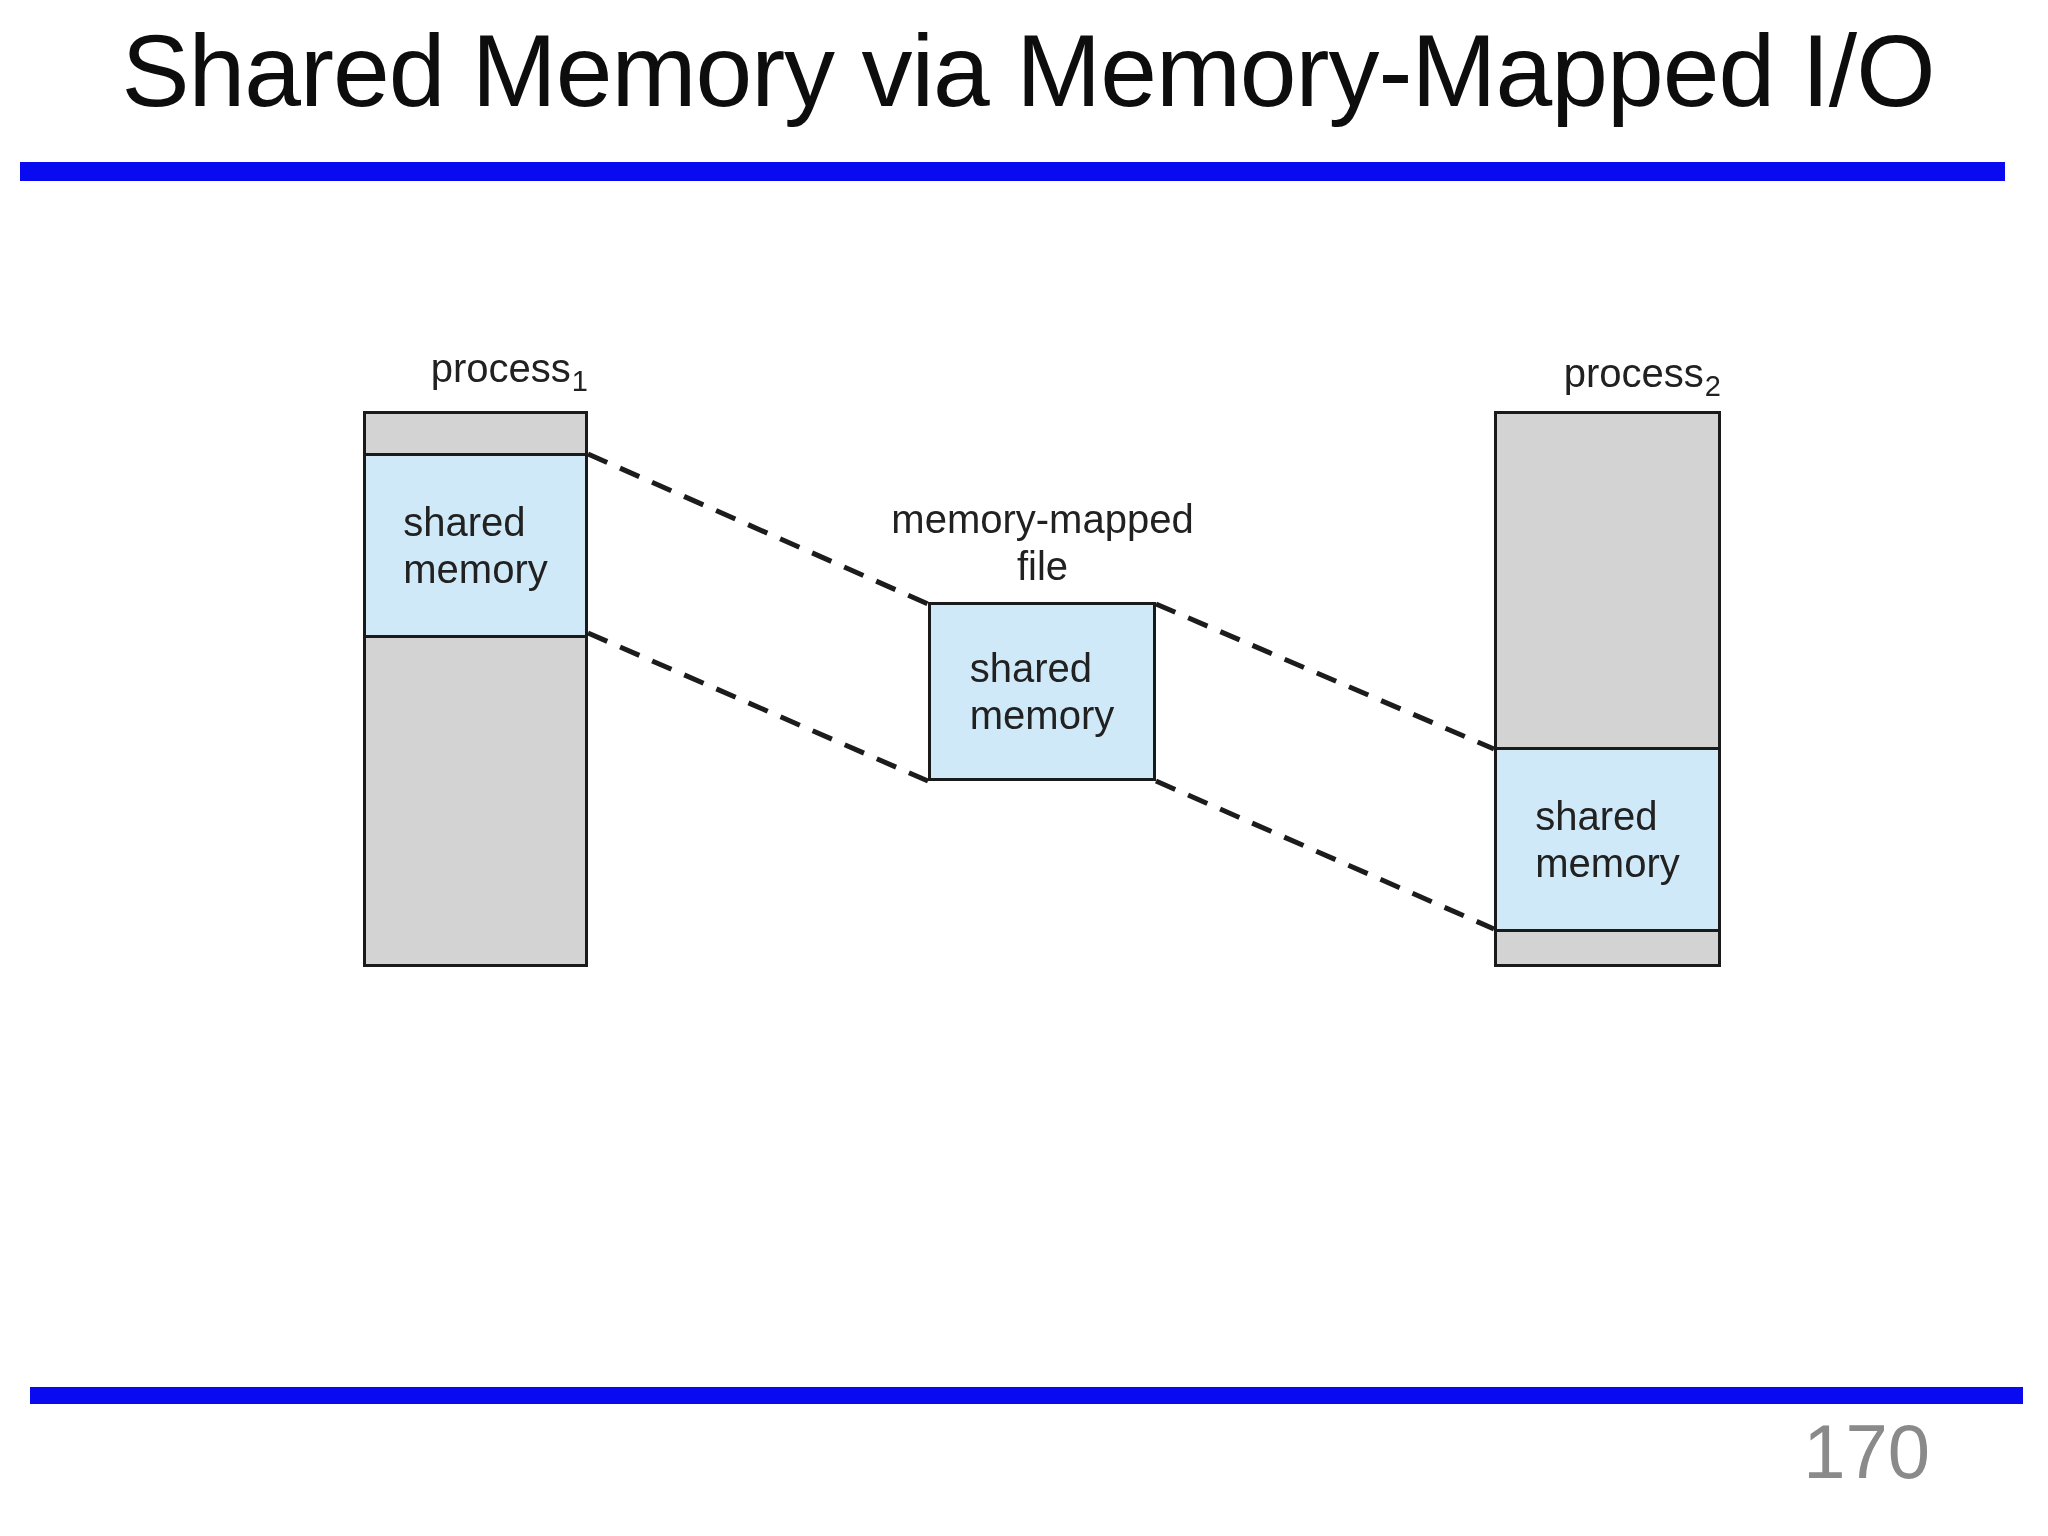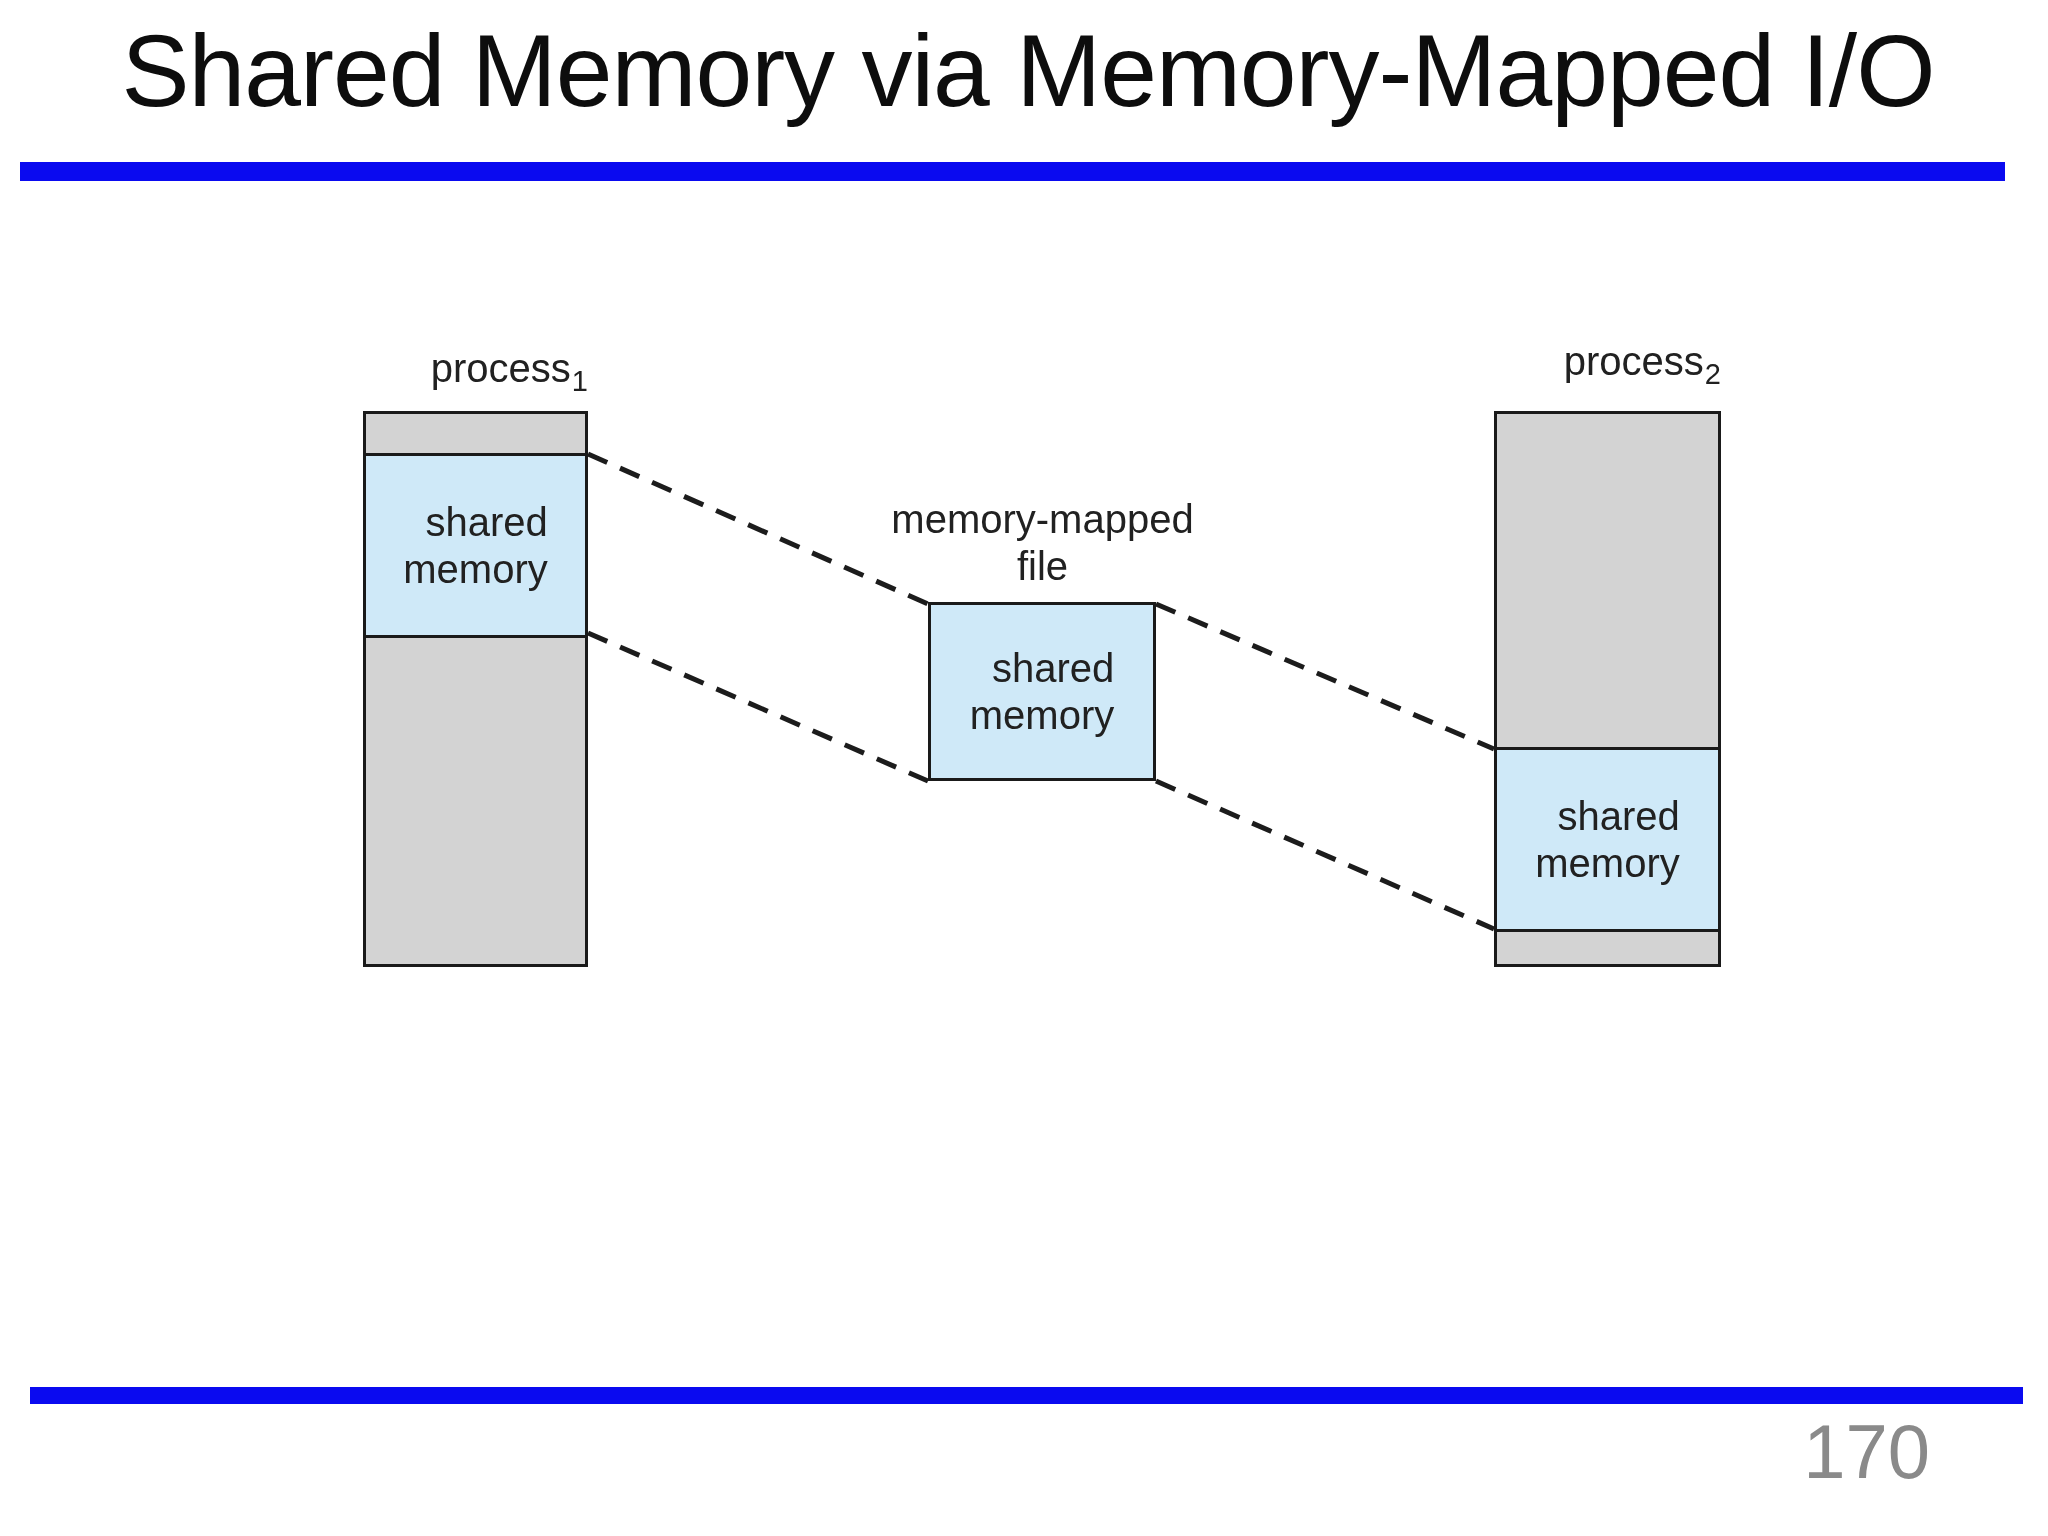--- a/index.html
+++ b/index.html
@@ -67,28 +67,28 @@
     justify-content:center;
   }
   .region-gray{background:var(--box-gray);}
   .region-blue{background:var(--box-blue);}
   .region-divider{border-bottom:3px solid var(--outline);}
   .region-grow{flex:1 1 auto;}
   .shared-text{
     font-size:40px;
     line-height:47px;
     color:var(--text-dark);
-    text-align:right;
+    text-align:left;
     white-space:pre-line;
   }
 
   .col-process1{left:363px;top:411px;width:225px;height:556px;}
   .col-process2{left:1494px;top:411px;width:227px;height:556px;}
   .label-process1{left:363px;top:343px;width:225px;}
-  .label-process2{left:1494px;top:336px;width:227px;}
+  .label-process2{left:1494px;top:348px;width:227px;}
 
   .mapped-file-box{
     position:absolute;
     left:928px;top:602px;width:228px;height:179px;
     box-sizing:border-box;
     border:3px solid var(--outline);
     background:var(--box-blue);
     display:flex;align-items:center;justify-content:center;
   }
   .label-mapped-file{left:879px;top:496px;width:327px;}

